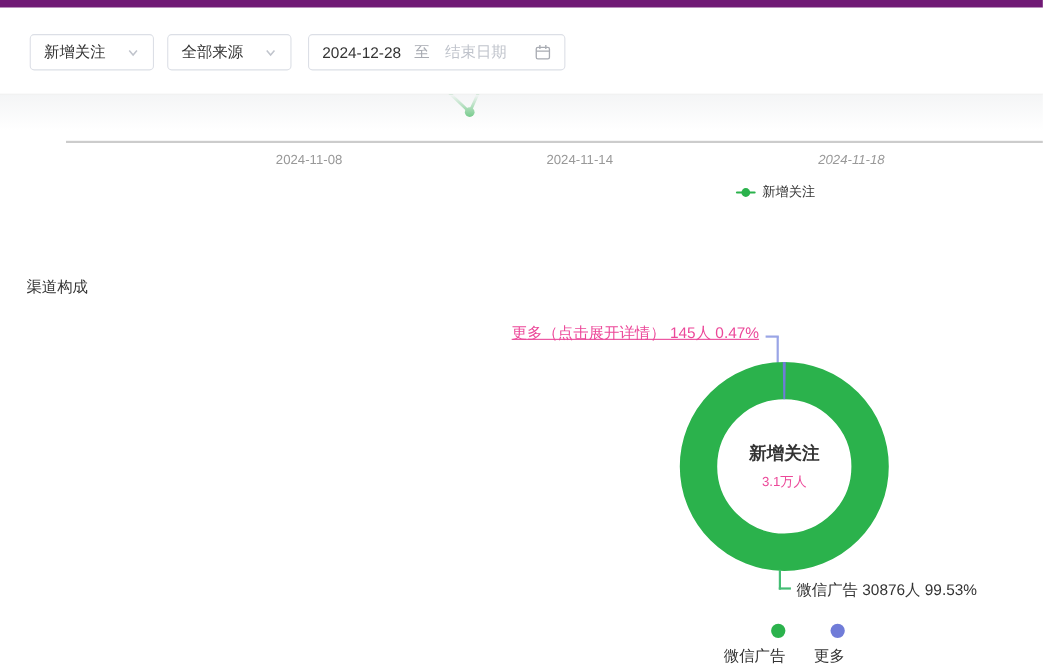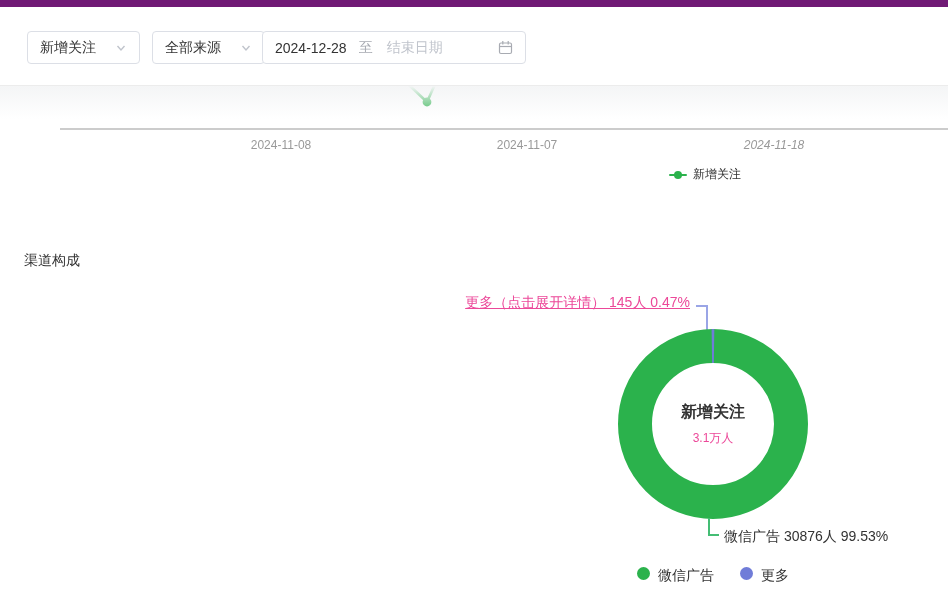--- a/index.html
+++ b/index.html
@@ -13,21 +13,21 @@
   
   .filter-bar { position:absolute; top:0; left:0; right:0; height:78px; background:#fff; z-index:6; }
   .ctrl {
     position:absolute; top:24px; height:33px; border:1px solid #dcdfe6; border-radius:4px;
     background:#fff; display:flex; align-items:center; font-size:14px; color:#333;
     cursor:pointer;
   }
   .select { width:113px; padding:0 12px; justify-content:space-between; }
   .sel-1 { left:27px; }
   .sel-2 { left:152px; }
-  .datepicker { left:262px; width:264px; padding:0 12px;justify-content:space-between; }
+  .datepicker { left:280px; width:234px; padding:0 12px;justify-content:space-between; }
   .dp-sep { color:#a8abb2; margin:0 14px 0 12px; }
   .dp-end { color:#c0c4cc; }
   .dp-spacer { flex:1; }
   .chev { width:12px; height:12px; flex:0 0 auto; }
   .shadow-under {
     position:absolute; top:78px; left:0; right:0; height:34px; z-index:5; pointer-events:none;
     background:linear-gradient(#f4f5f6, rgba(255,255,255,0));
     border-top:1px solid #ececec;
   }
 
@@ -59,21 +59,21 @@
     font-size:14px; color:#ec4899; cursor:pointer;text-decoration:underline;
   }
   .leader-top-h { position:absolute; left:696px; top:298px; width:12px; height:2px; background:#9aa5e6; }
   .leader-top-v { position:absolute; left:706px; top:299px; width:2px; height:25px; background:#9aa5e6; }
 
   .leader-bot-v { position:absolute; left:708px; top:511px; width:2px; height:18px; background:#44bd74; }
   .leader-bot-h { position:absolute; left:708px; top:527px; width:11px; height:2px; background:#44bd74; }
   .pie-label-bottom { position:absolute; left:724px; top:521px; font-size:14px; color:#333; }
 
   .donut-legend { position:absolute; left:613px; top:560px; width:200px; display:flex; justify-content:center; gap:26px; }
-  .dl-item { display:flex; align-items:flex-start; gap:8px; cursor:pointer; }
+  .dl-item { display:flex; align-items:flex-end; gap:8px; cursor:pointer;flex-direction:column; }
   .dl-dot { width:13px; height:13px; border-radius:50%; }
   .dl-dot.green { background:#2bb24c; }
   .dl-dot.blue { background:#707cd8; }
   .dl-label { font-size:14px; color:#333; }
 </style>
 </head>
 <body>
 
 <div class="page">
 
@@ -104,21 +104,21 @@
     </div>
   </div>
   <div class="shadow-under"></div>
 
   <svg class="v-line-svg" width="62" height="27" viewBox="0 0 62 27">
     <polyline points="10,-2 29,16 38,-4" fill="none" stroke="#2bb24c" stroke-width="2.6" stroke-linejoin="round"></polyline>
     <circle cx="29" cy="16" r="4.4" fill="#2bb24c"></circle>
   </svg>
   <div class="axis-line"></div>
   <div class="tick tick-1">2024-11-08</div>
-  <div class="tick tick-2">2024-11-07</div>
+  <div class="tick tick-2">2024-11-14</div>
   <div class="tick tick-3">2024-11-18</div>
   <div class="trend-legend">
     <span class="marker">
       <span class="mline"></span>
         <span class="mdot"></span>
     </span>
     <span class="lbl">新增关注</span>
   </div>
 
   <div class="section-title">渠道构成</div>

